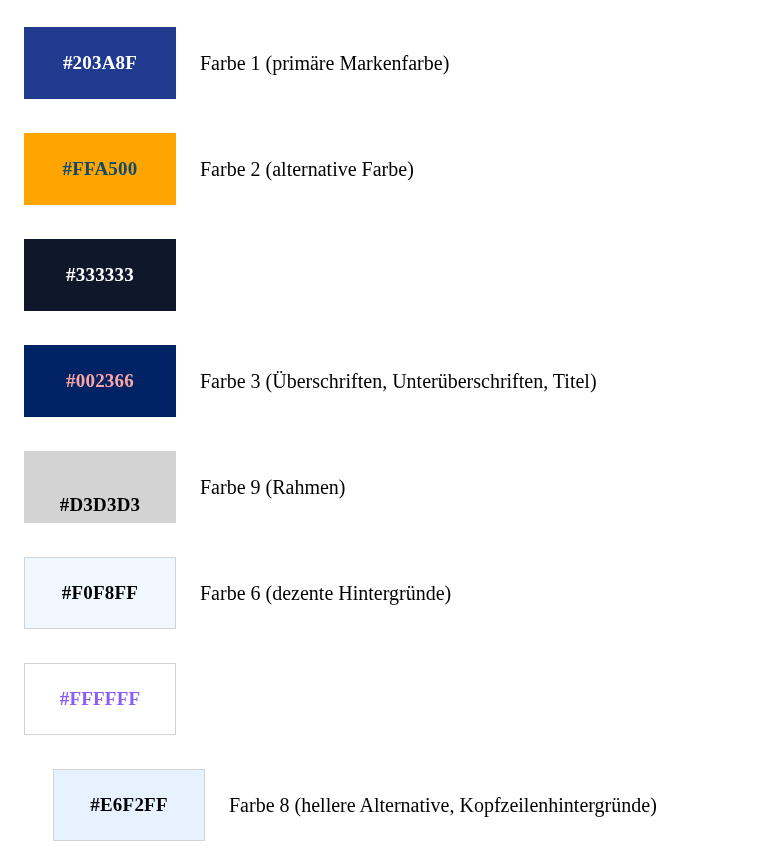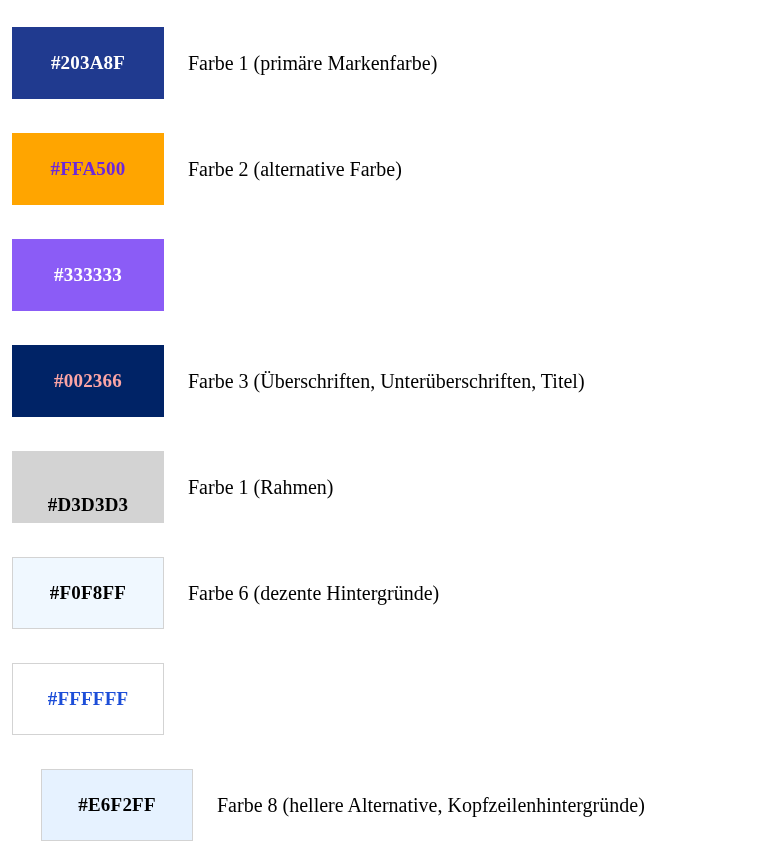--- a/index.html
+++ b/index.html
@@ -9,21 +9,21 @@
   }
   body {
     width: 776px;
     height: 868px;
     font-family: "Liberation Serif", serif;
     color: #000000;
     overflow: hidden;
   }
   .palette-list {
     display: block;
-    padding: 10px 0 0 0;
+    padding: 10px 0 0 12px;
   }
   .palette-row {
     display: flex;
     align-items: center;
     height: 106px;
   }
   .swatch {
     width: 152px;
     min-width: 152px;
     height: 72px;
@@ -54,55 +54,55 @@
 
   <div class="palette-row">
     <div class="swatch" style="background: rgb(32, 58, 143); border: none;">
       <span class="swatch-code" style="color: rgb(255, 255, 255);">#203A8F</span>
     </div>
     <div class="swatch-label">Farbe 1 (primäre Markenfarbe)</div>
   </div>
 
   <div class="palette-row">
     <div class="swatch" style="background: rgb(255, 165, 0); border: none;">
-      <span class="swatch-code" style="color: #6d28d9;">#FFA500</span>
+      <span class="swatch-code" style="color: #0c4a6e;">#FFA500</span>
     </div>
     <div class="swatch-label">Farbe 2 (alternative Farbe)</div>
   </div>
 
   <div class="palette-row">
-    <div class="swatch" style="background: #8b5cf6; border: none;">
+    <div class="swatch" style="background: #0f172a; border: none;">
       <span class="swatch-code" style="color: rgb(255, 255, 255);">#333333</span>
     </div>
   </div>
 
   <div class="palette-row">
     <div class="swatch" style="background: rgb(0, 35, 102); border: none;">
       <span class="swatch-code" style="color: #fca5a5;">#002366</span>
     </div>
     <div class="swatch-label">Farbe 3 (Überschriften, Unterüberschriften, Titel)</div>
   </div>
 
   <div class="palette-row">
     <div class="swatch" style="background: rgb(211, 211, 211); border: none;">
       <span class="swatch-code" style="color: rgb(0, 0, 0); margin-top: 36px;">#D3D3D3</span>
     </div>
-    <div class="swatch-label">Farbe 1 (Rahmen)</div>
+    <div class="swatch-label">Farbe 9 (Rahmen)</div>
   </div>
 
   <div class="palette-row">
     <div class="swatch" style="background: rgb(240, 248, 255); border: 1px solid rgb(211, 211, 211);">
       <span class="swatch-code" style="color: rgb(0, 0, 0);">#F0F8FF</span>
     </div>
     <div class="swatch-label">Farbe 6 (dezente Hintergründe)</div>
   </div>
 
   <div class="palette-row">
     <div class="swatch" style="background: rgb(255, 255, 255); border: 1px solid rgb(211, 211, 211);">
-      <span class="swatch-code" style="color: #1d4ed8;">#FFFFFF</span>
+      <span class="swatch-code" style="color: #8b5cf6;">#FFFFFF</span>
     </div>
   </div>
 
   <div class="palette-row">
     <div class="swatch" style="background: rgb(230, 242, 255); border: 1px solid rgb(211, 211, 211); margin-left: 41px;">
       <span class="swatch-code" style="color: rgb(0, 0, 0);">#E6F2FF</span>
     </div>
     <div class="swatch-label">Farbe 8 (hellere Alternative, Kopfzeilenhintergründe)</div>
   </div>
 

